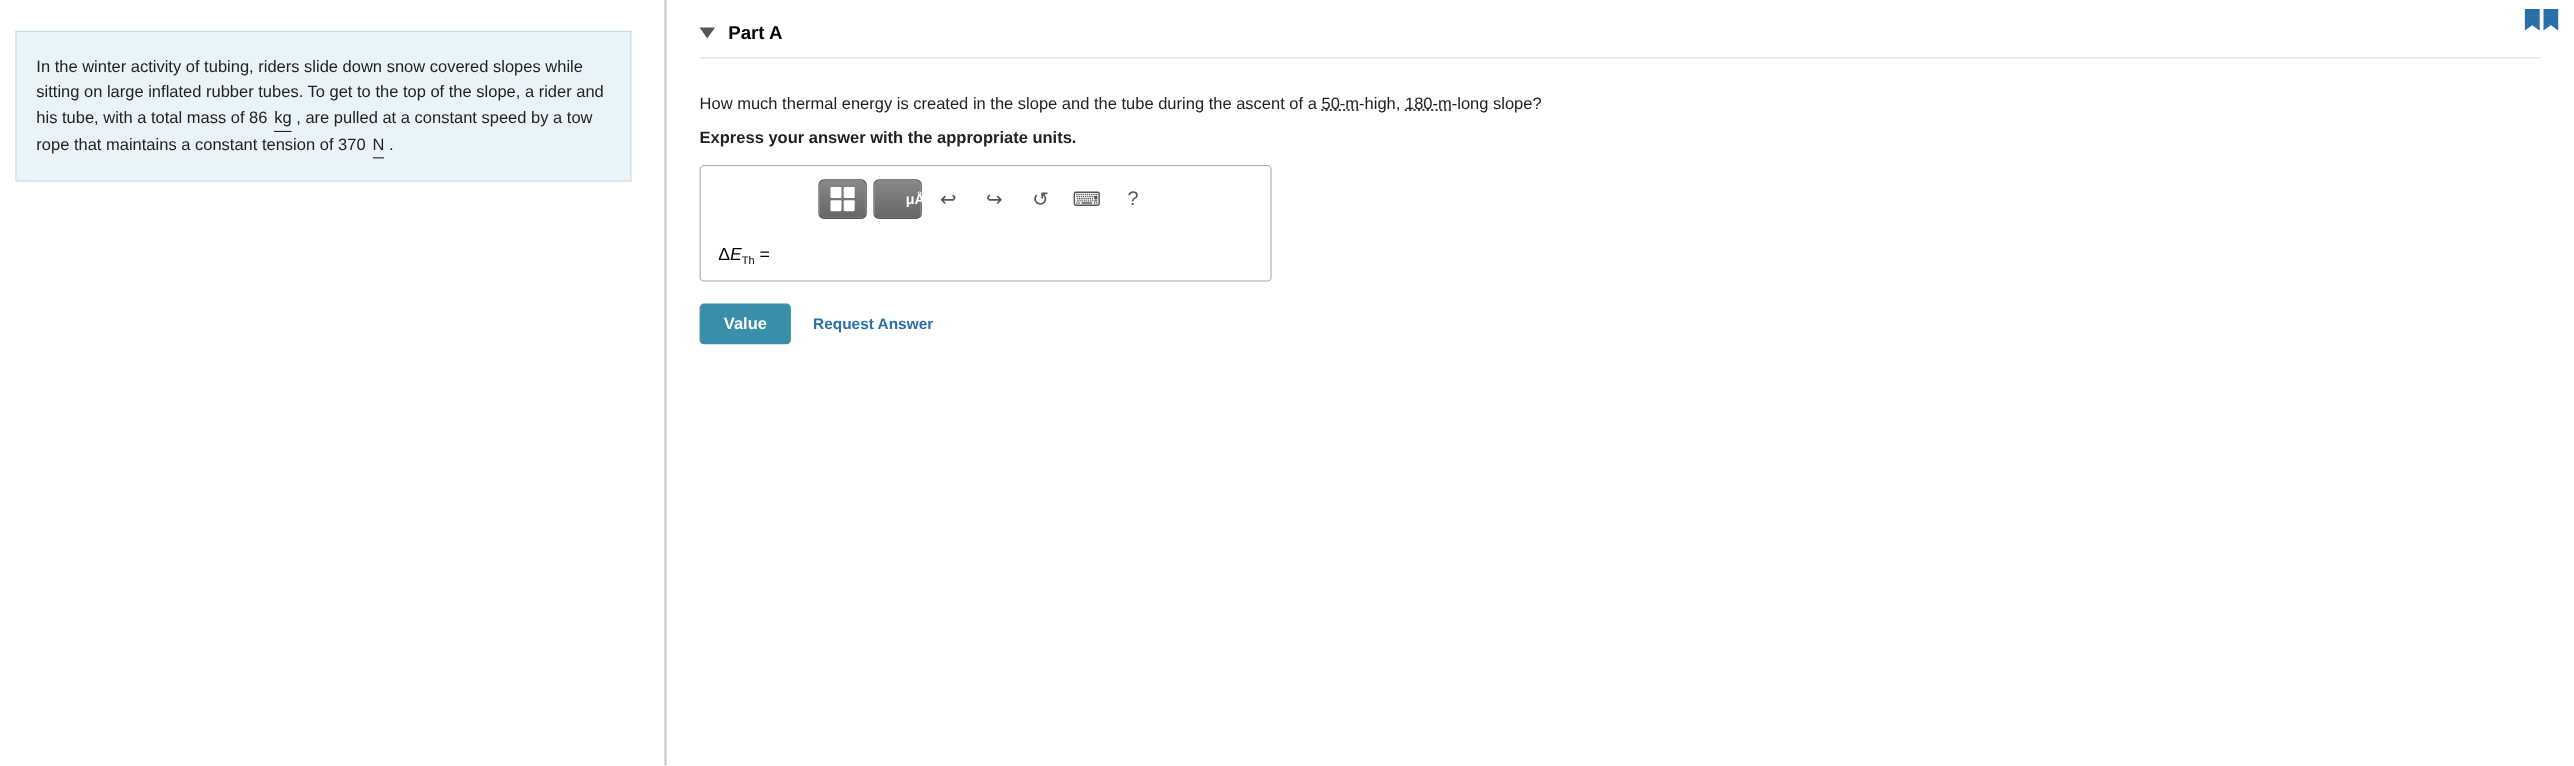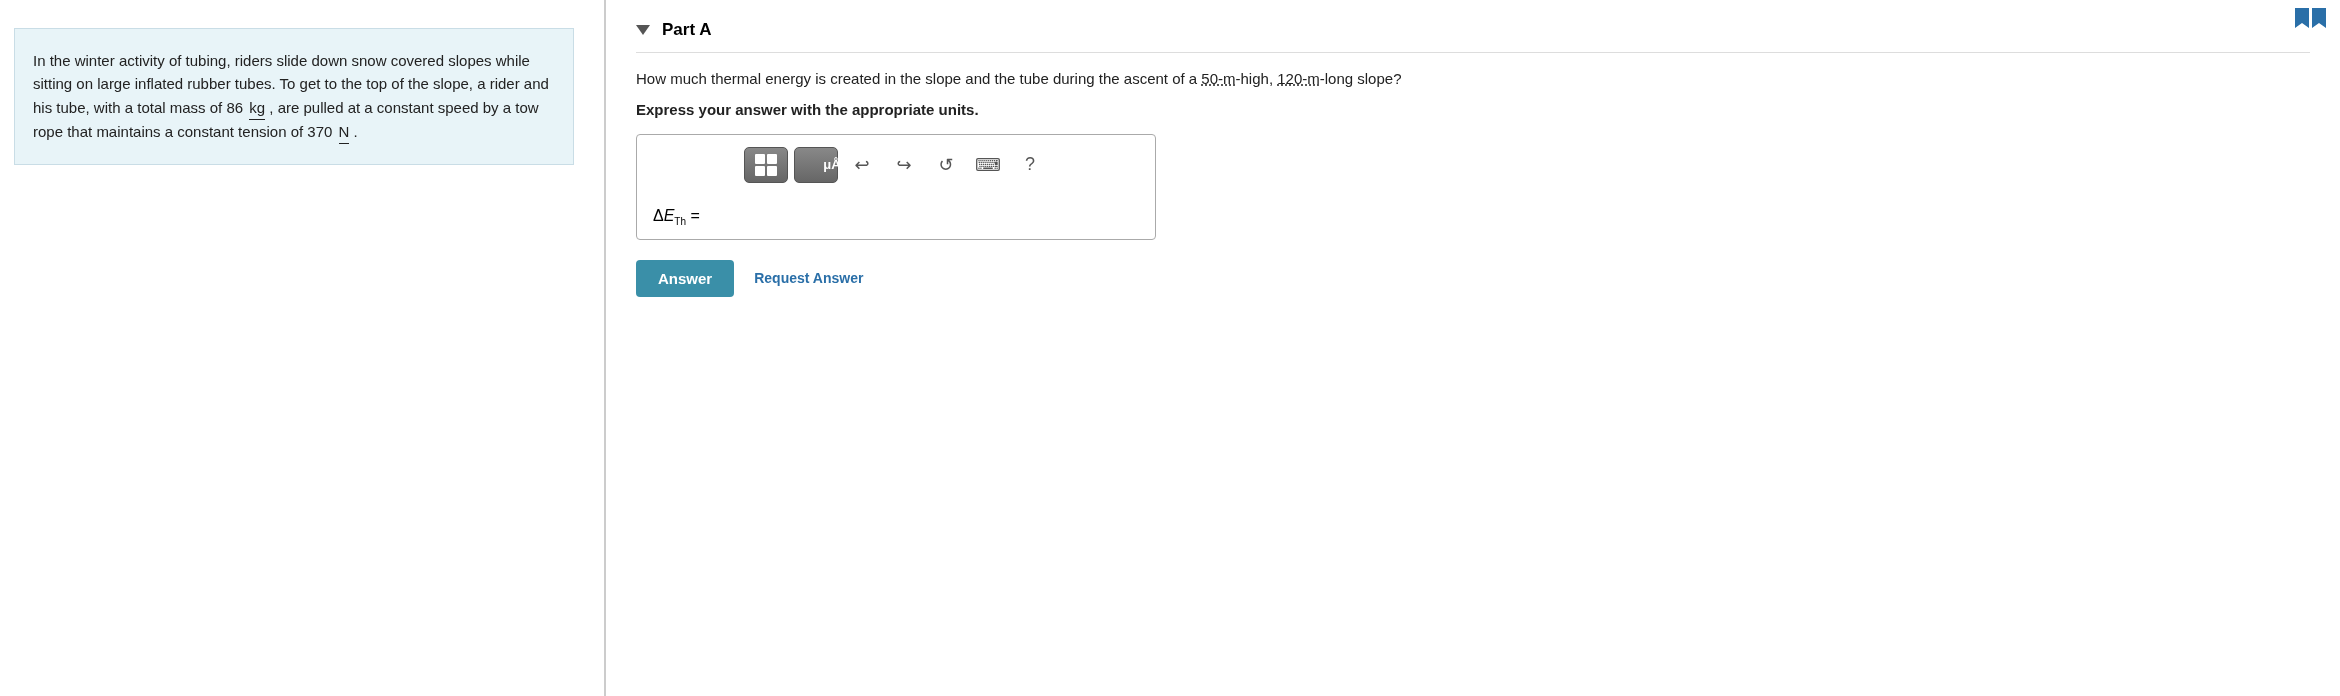--- a/index.html
+++ b/index.html
@@ -53,21 +53,21 @@
       display: flex;
       flex-direction: column;
     }
 
     .part-header {
       display: flex;
       align-items: center;
       gap: 8px;
       font-weight: bold;
       font-size: 17px;
-      margin-bottom: 15px;
+      margin-bottom: 31px;
       padding-bottom: 12px;
       border-bottom: 1px solid #ddd;
     }
 
     .chevron-down {
       display: inline-block;
       width: 0;
       height: 0;
       border-left: 7px solid transparent;
       border-right: 7px solid transparent;
@@ -264,21 +264,21 @@
     <div class="bookmark-icon"></div>
     <div class="bookmark-icon"></div>
   </div>
 
   <div class="part-header">
     <div class="chevron-down"></div>
     <span>Part A</span>
   </div>
 
   <div class="question-text">
-    How much thermal energy is created in the slope and the tube during the ascent of a <span style="text-decoration:underline;text-decoration-style:dotted;">50-m</span>-high, <span style="text-decoration:underline;text-decoration-style:dotted;">120-m</span>-long slope?
+    How much thermal energy is created in the slope and the tube during the ascent of a <span style="text-decoration:underline;text-decoration-style:dotted;">50-m</span>-high, <span style="text-decoration:underline;text-decoration-style:dotted;">180-m</span>-long slope?
   </div>
 
   <div class="express-text">Express your answer with the appropriate units.</div>
 
   <div class="answer-box">
     <div class="toolbar">
       <button class="toolbar-btn" title="Grid">
         <div class="toolbar-btn-grid">
           <div class="grid-cell"></div>
           <div class="grid-cell"></div>
@@ -307,17 +307,17 @@
     </div>
 
     <div class="input-row">
       <span class="delta-label">
         Δ<i>E</i><sub>Th</sub> =
       </span>
     </div>
   </div>
 
   <div class="submit-row">
-    <button class="submit-btn">Answer</button>
+    <button class="submit-btn">Value</button>
     <button class="request-answer-link">Request Answer</button>
   </div>
 
 </div>
 
 </body></html>

